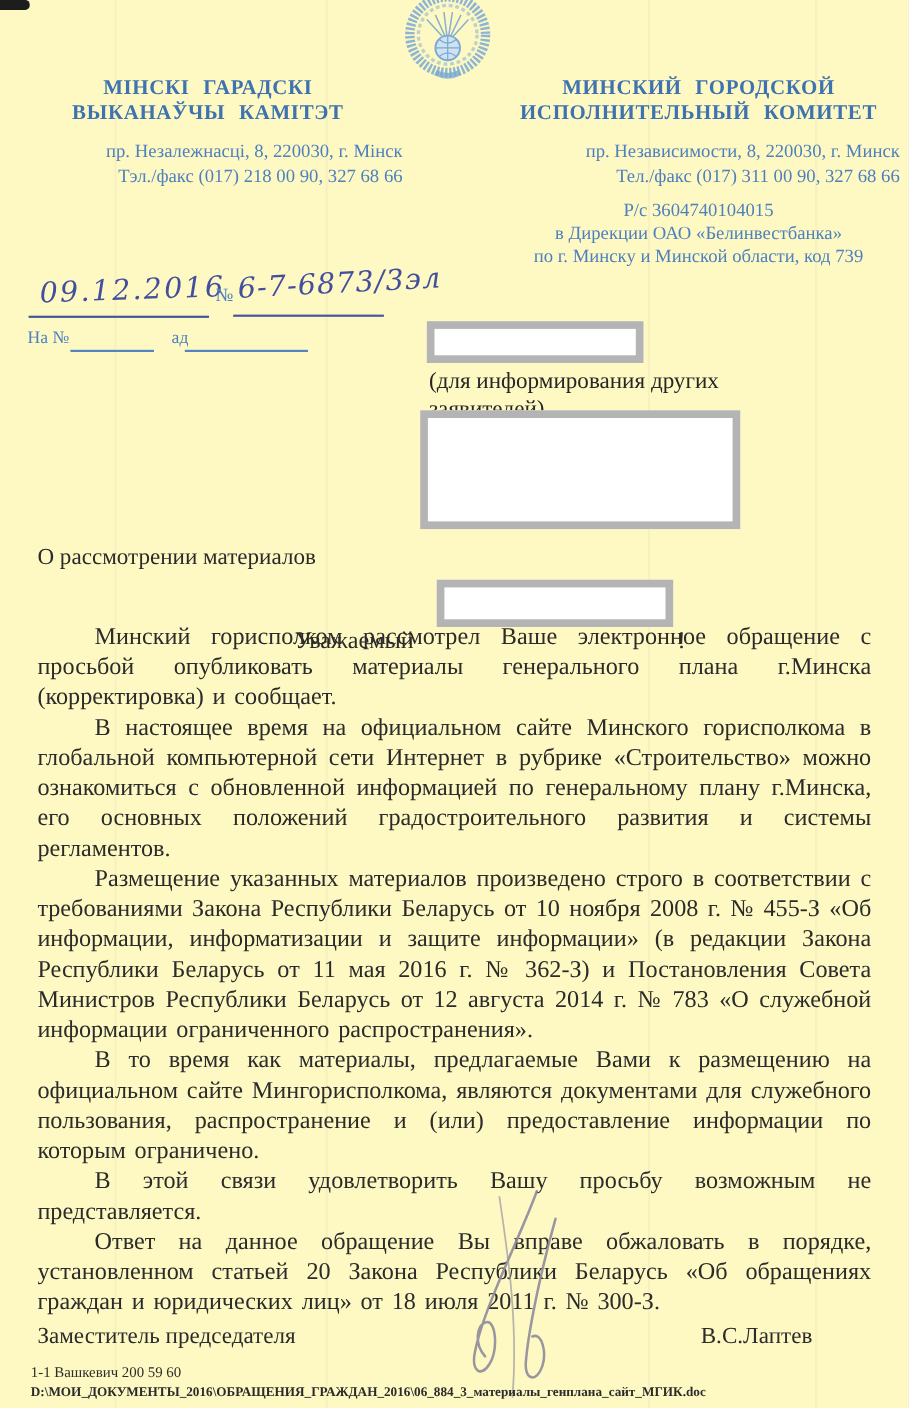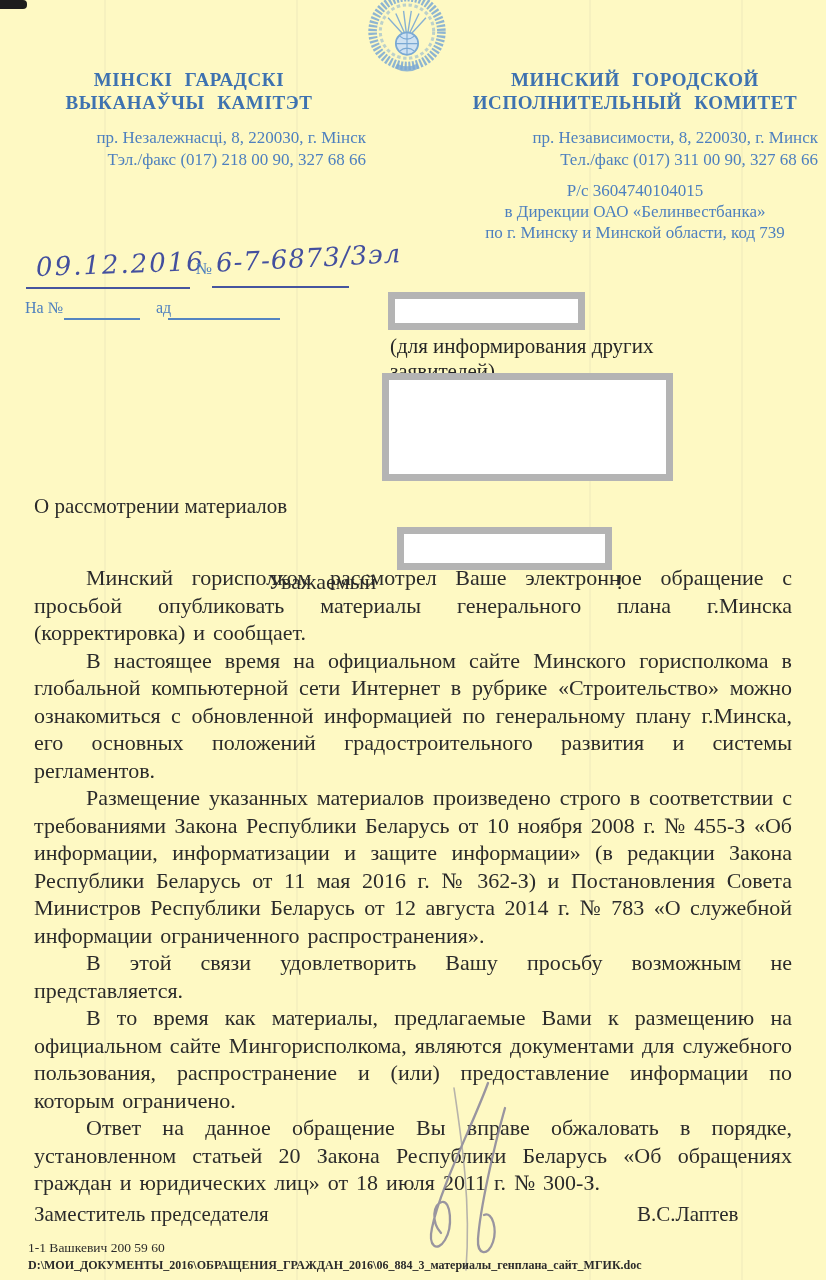--- a/index.html
+++ b/index.html
@@ -118,22 +118,22 @@
 
   <div class="subject">О рассмотрении материалов</div>
   <div class="greet" style="left:268px;">Уважаемый</div>
   <div class="redact" style="left:397px; top:527px; width:215px; height:43px;"></div>
   <div class="greet" style="left:616px;">!</div>
 
   <div class="body-block">
       <p>Минский горисполком рассмотрел Ваше электронное обращение с просьбой опубликовать материалы генерального плана г.Минска (корректировка) и сообщает.</p>
       <p>В настоящее время на официальном сайте Минского горисполкома в глобальной компьютерной сети Интернет в рубрике «Строительство» можно ознакомиться с обновленной информацией по генеральному плану г.Минска, его основных положений градостроительного развития и системы регламентов.</p>
       <p>Размещение указанных материалов произведено строго в соответствии с требованиями Закона Республики Беларусь от 10 ноября 2008 г. № 455-З «Об информации, информатизации и защите информации» (в редакции Закона Республики Беларусь от 11 мая 2016 г. № 362-З) и Постановления Совета Министров Республики Беларусь от 12 августа 2014 г. № 783 «О служебной информации ограниченного распространения».</p>
+      <p>В то время как материалы, предлагаемые Вами к размещению на официальном сайте Мингорисполкома, являются документами для служебного пользования, распространение и (или) предоставление информации по которым ограничено.</p>
       <p>В этой связи удовлетворить Вашу просьбу возможным не представляется.</p>
-      <p>В то время как материалы, предлагаемые Вами к размещению на официальном сайте Мингорисполкома, являются документами для служебного пользования, распространение и (или) предоставление информации по которым ограничено.</p>
       <p>Ответ на данное обращение Вы вправе обжаловать в порядке, установленном статьей 20 Закона Республики Беларусь «Об обращениях граждан и юридических лиц» от 18 июля 2011 г. № 300-З.</p>
     </div>
 
   <div class="sign-title">Заместитель председателя</div>
   <svg class="signature" viewBox="0 0 158 194">
     <g fill="none" stroke="#8f8b9c" stroke-width="2.3" stroke-linecap="round" opacity="0.9">
       <path d="M96,3 C82,42 48,108 40,148 C36,166 45,173 53,160 C61,147 59,120 50,122 C41,124 39,142 49,153"></path>
       <path d="M113,28 C101,70 88,130 86,159 C85,175 96,177 101,162 C105,150 101,131 92,135"></path>
       <path d="M62,8 C70,62 79,122 74,190" stroke-width="1.6" opacity="0.7"></path>
     </g>

